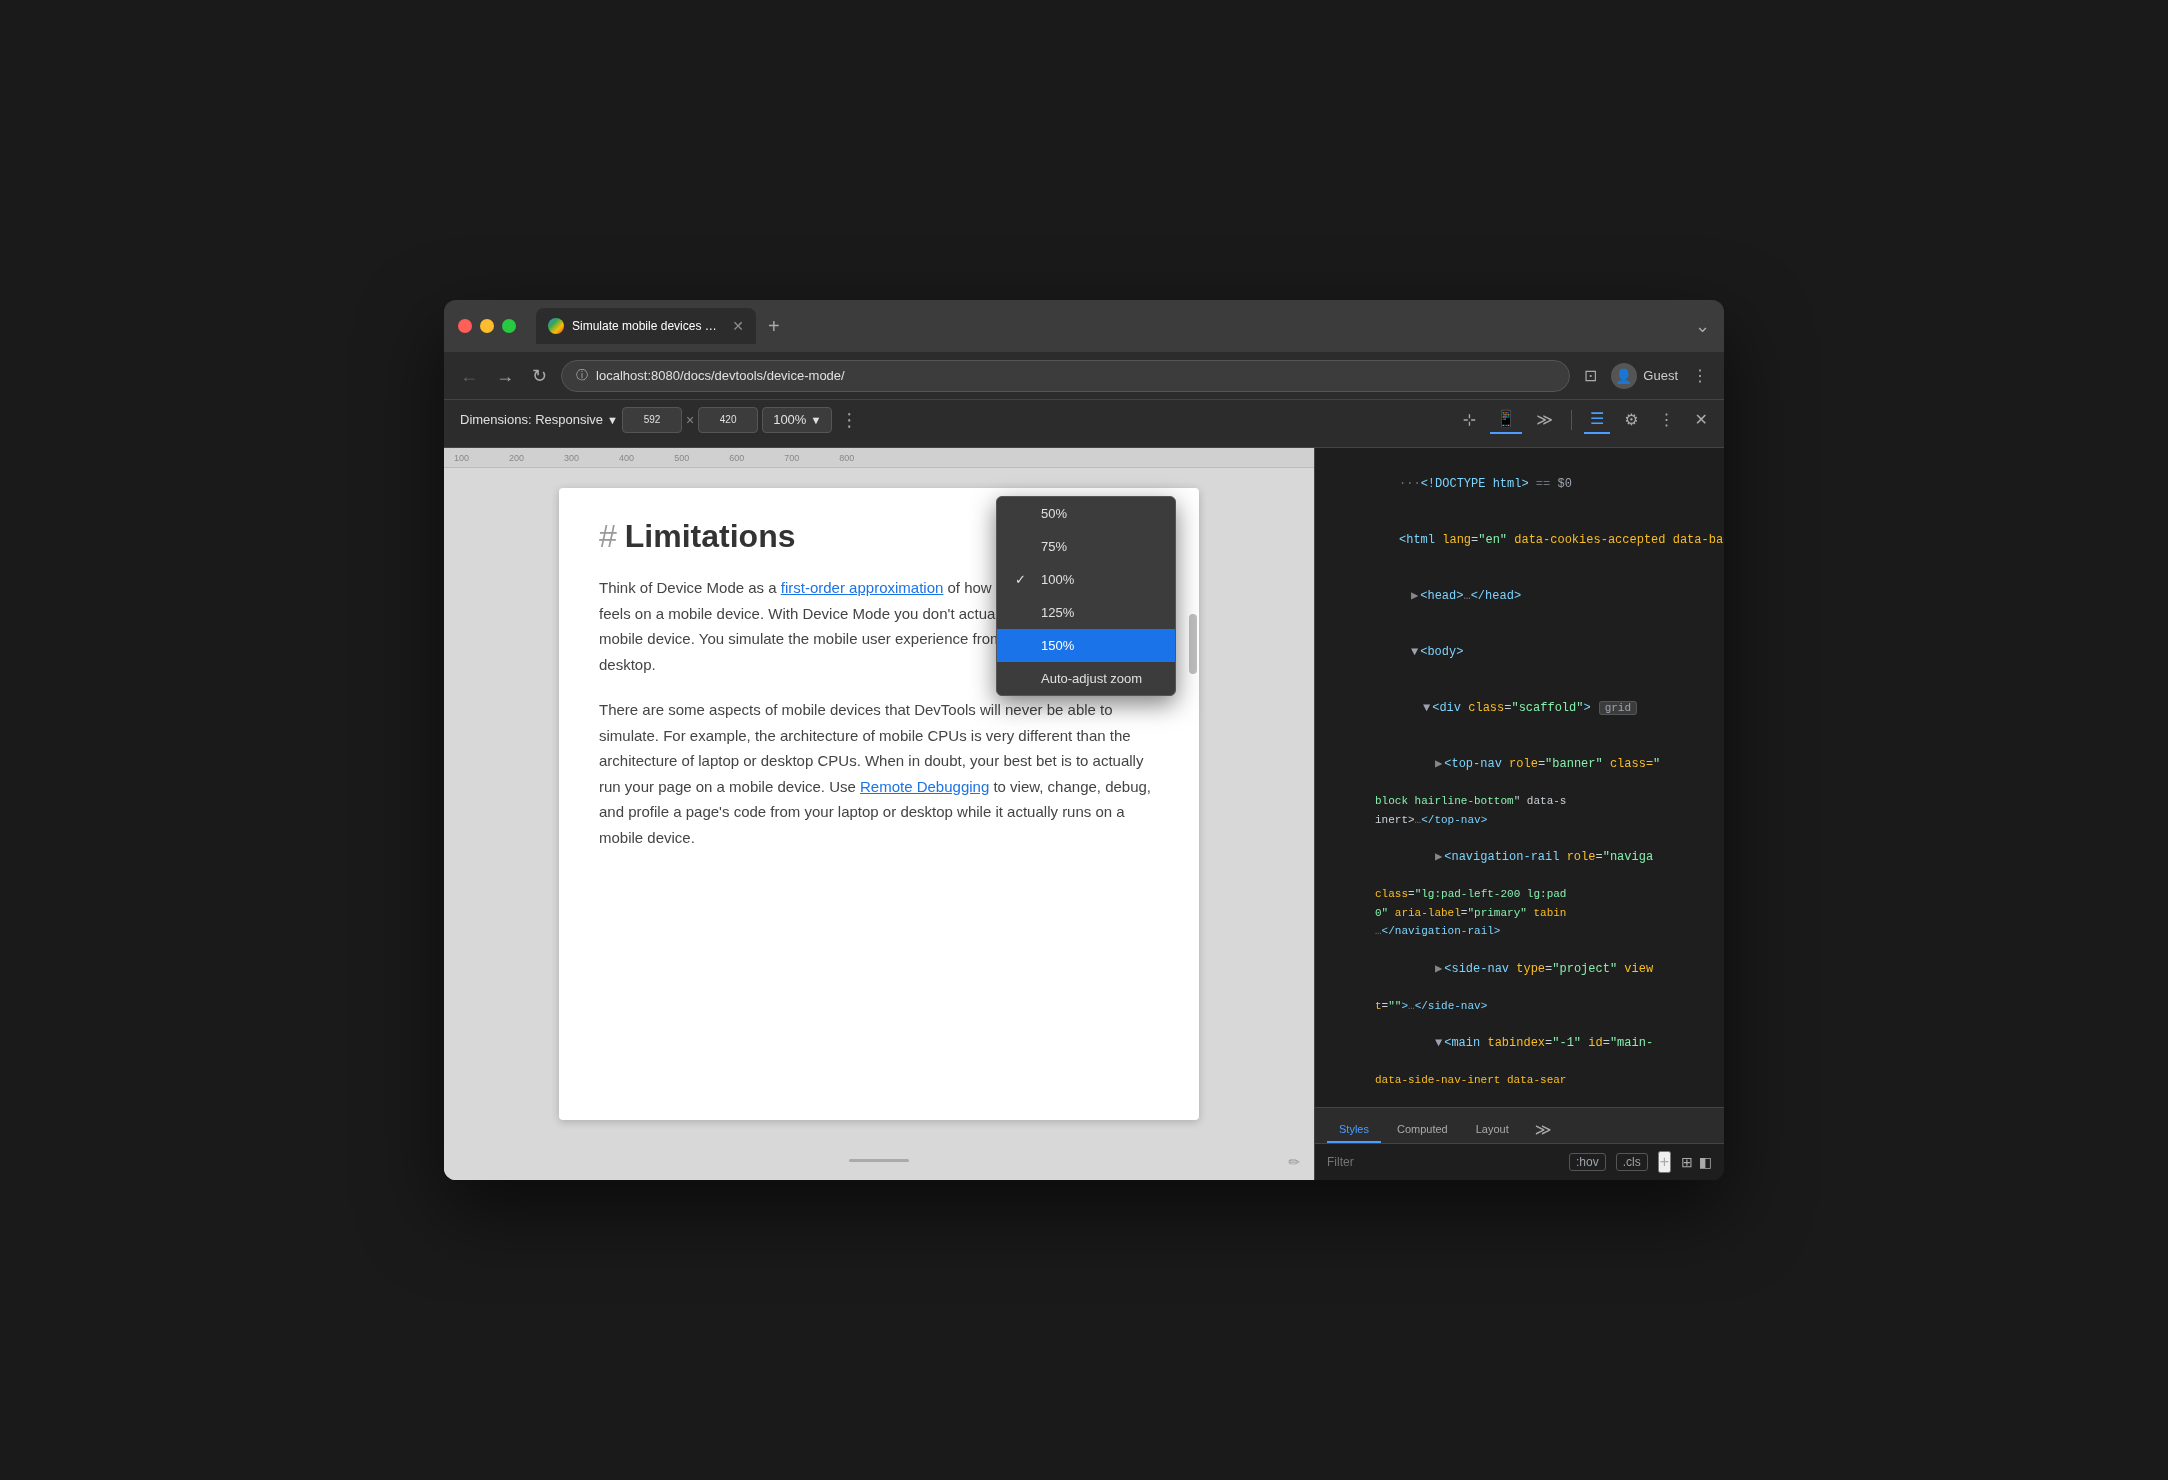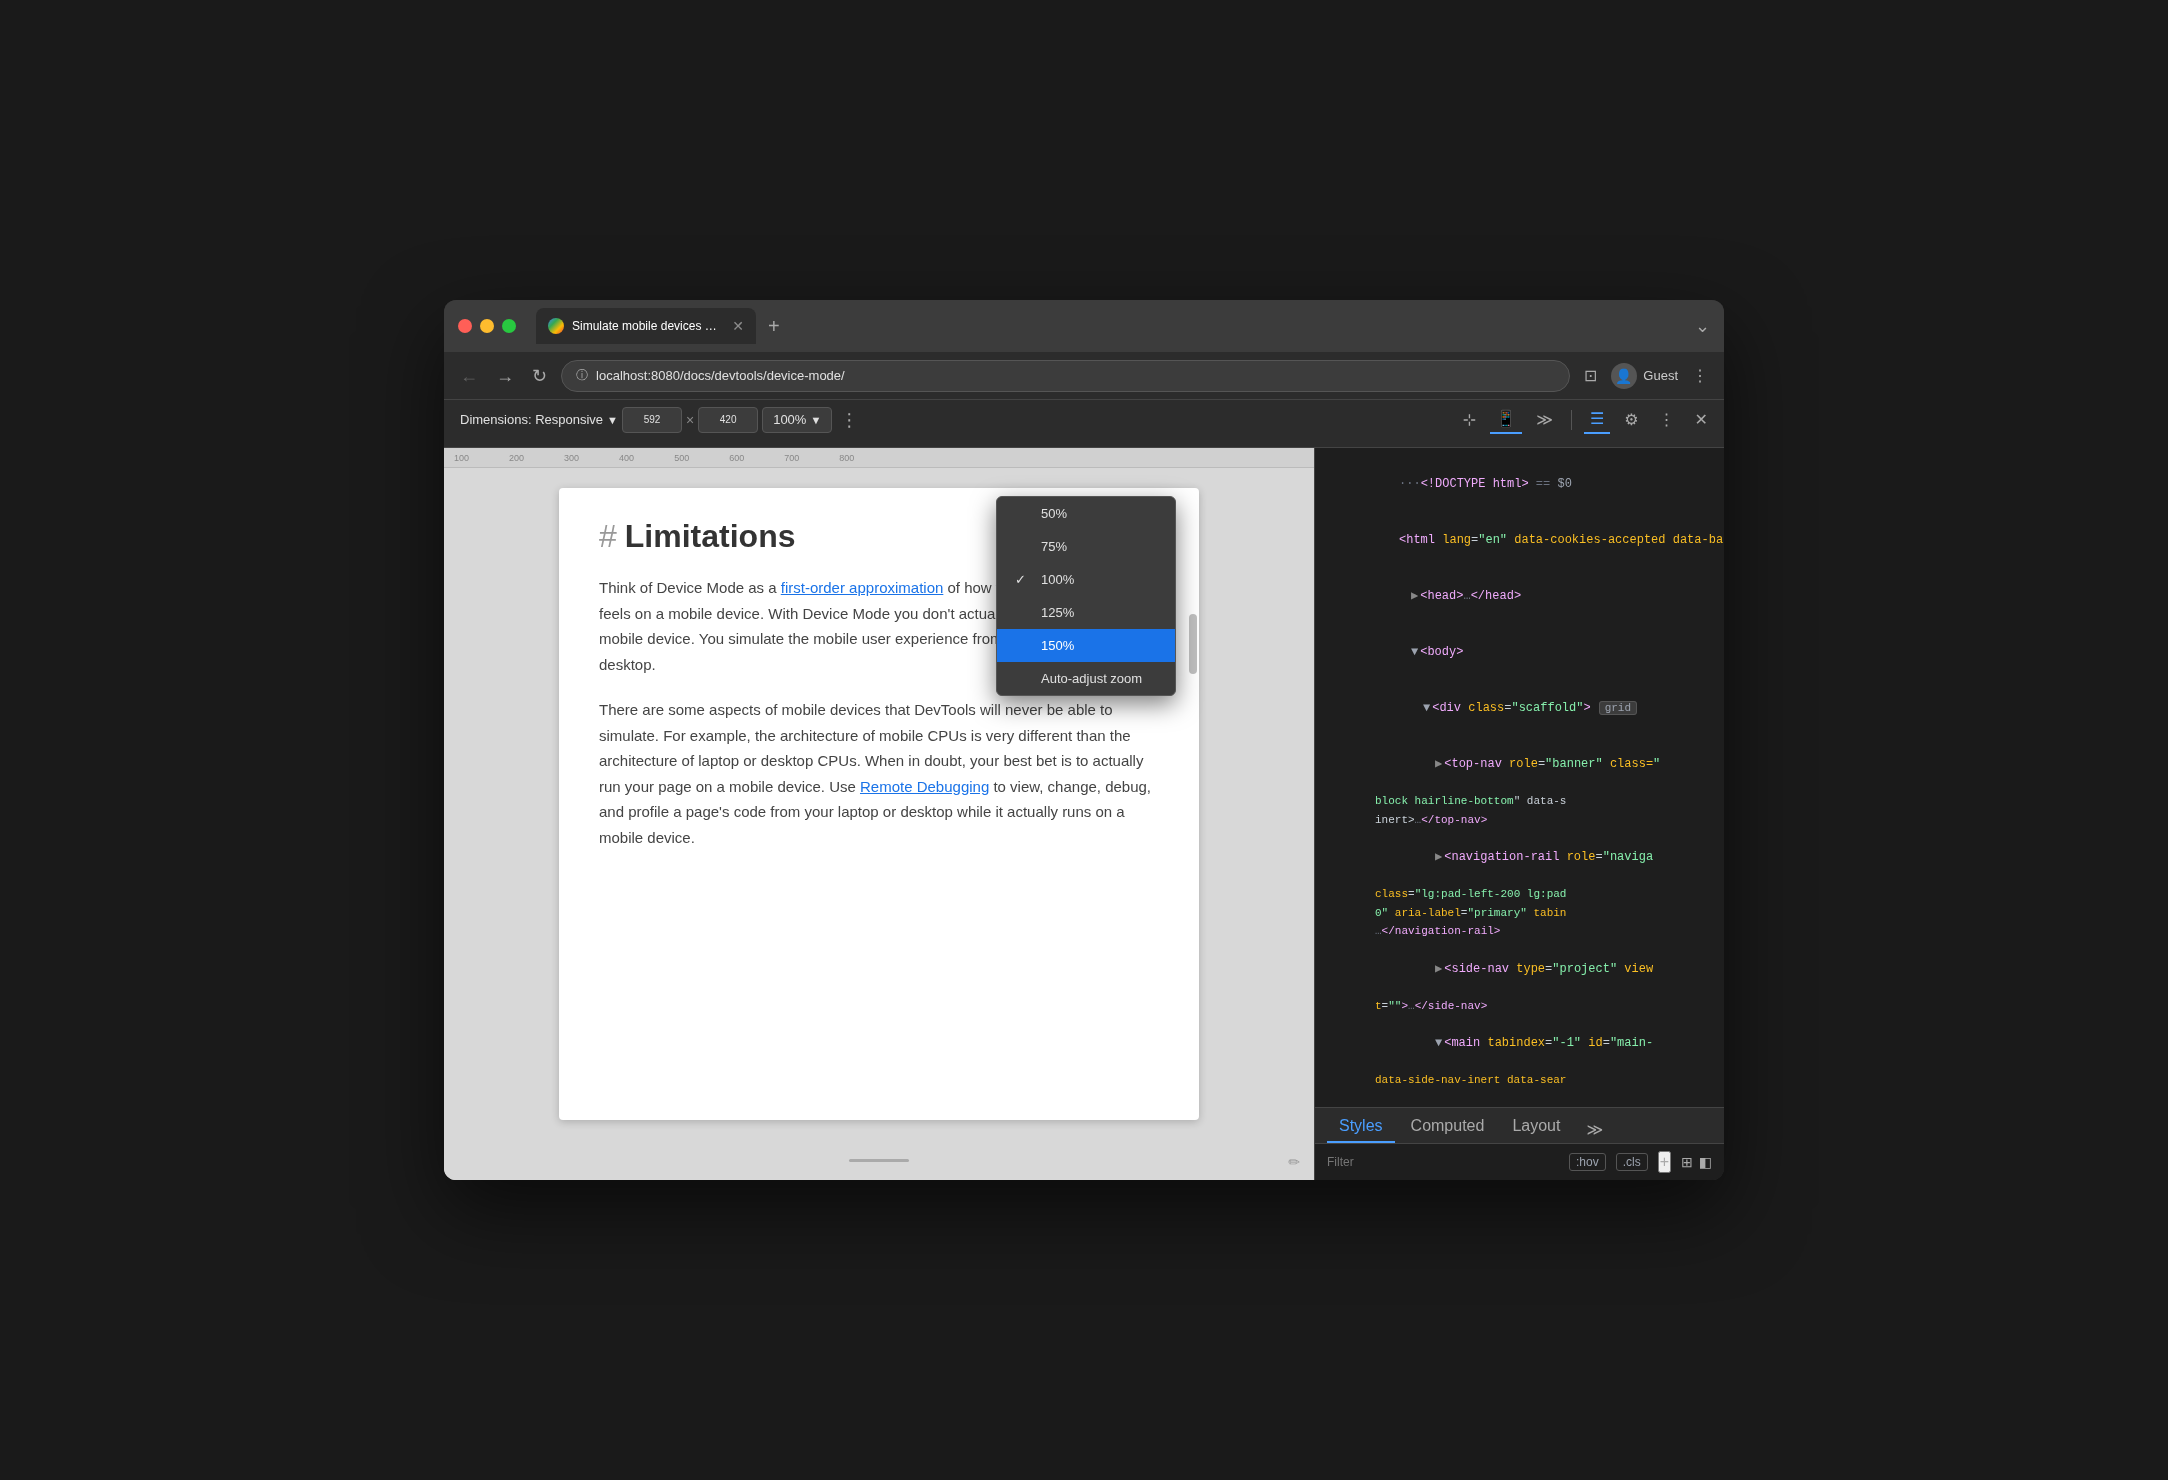--- a/index.html
+++ b/index.html
@@ -438,21 +438,21 @@
       background: #1e1e1e;
     }
 
     .html-line {
       padding: 1px 12px;
       white-space: pre;
       line-height: 1.5;
       color: #c9d1d9;
     }
 
-    .tag { color: #f0abfc; }
+    .tag { color: #7dd3fc; }
     .attr-name { color: #fbbf24; }
     .attr-value { color: #86efac; }
     .equals-sign { color: #c9d1d9; }
     .badge {
       background: #3c3c3c;
       border: 1px solid #555;
       border-radius: 3px;
       padding: 0px 5px;
       font-size: 11px;
       color: #9ca3af;
@@ -475,21 +475,21 @@
       background: #2c2c2c;
       display: flex;
       align-items: flex-end;
       padding: 0 12px;
       gap: 4px;
       border-bottom: 1px solid #444;
     }
 
     .bottom-tab {
       padding: 6px 12px;
-      font-size: 16px;
+      font-size: 11px;
       color: #aaa;
       cursor: pointer;
       border-bottom: 2px solid transparent;
     }
 
     .bottom-tab.active {
       color: #4a9eff;
       border-bottom: 2px solid #4a9eff;
     }
 

